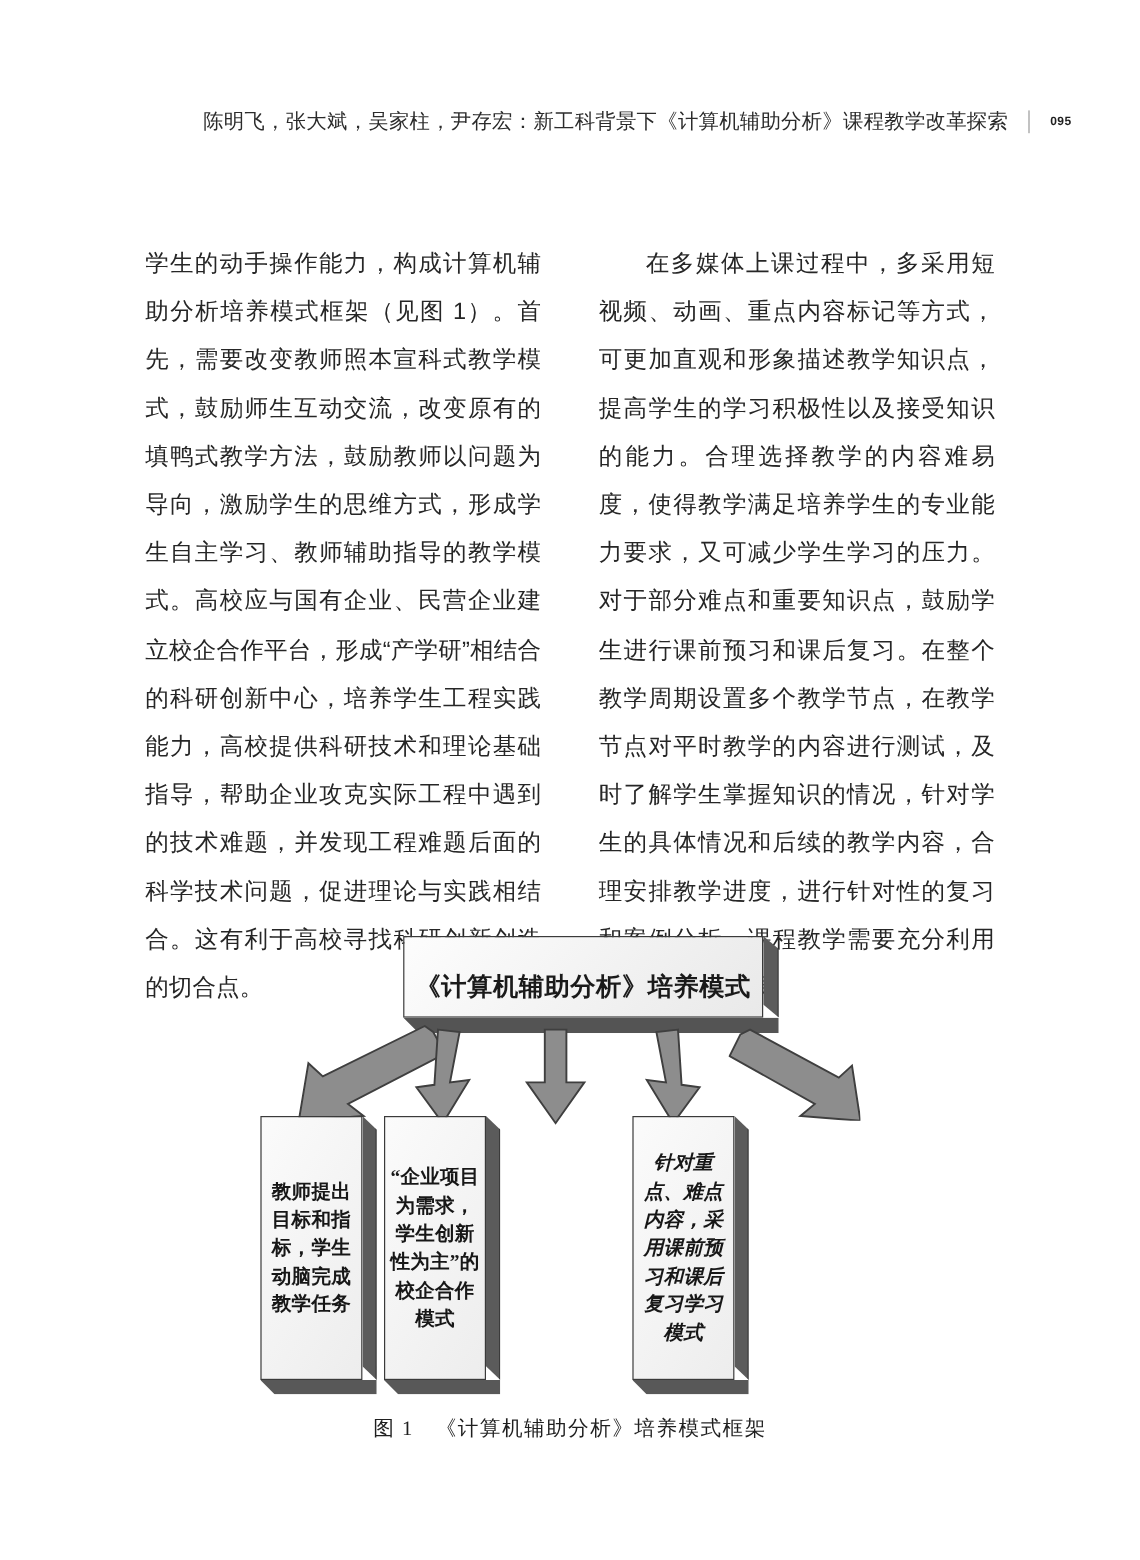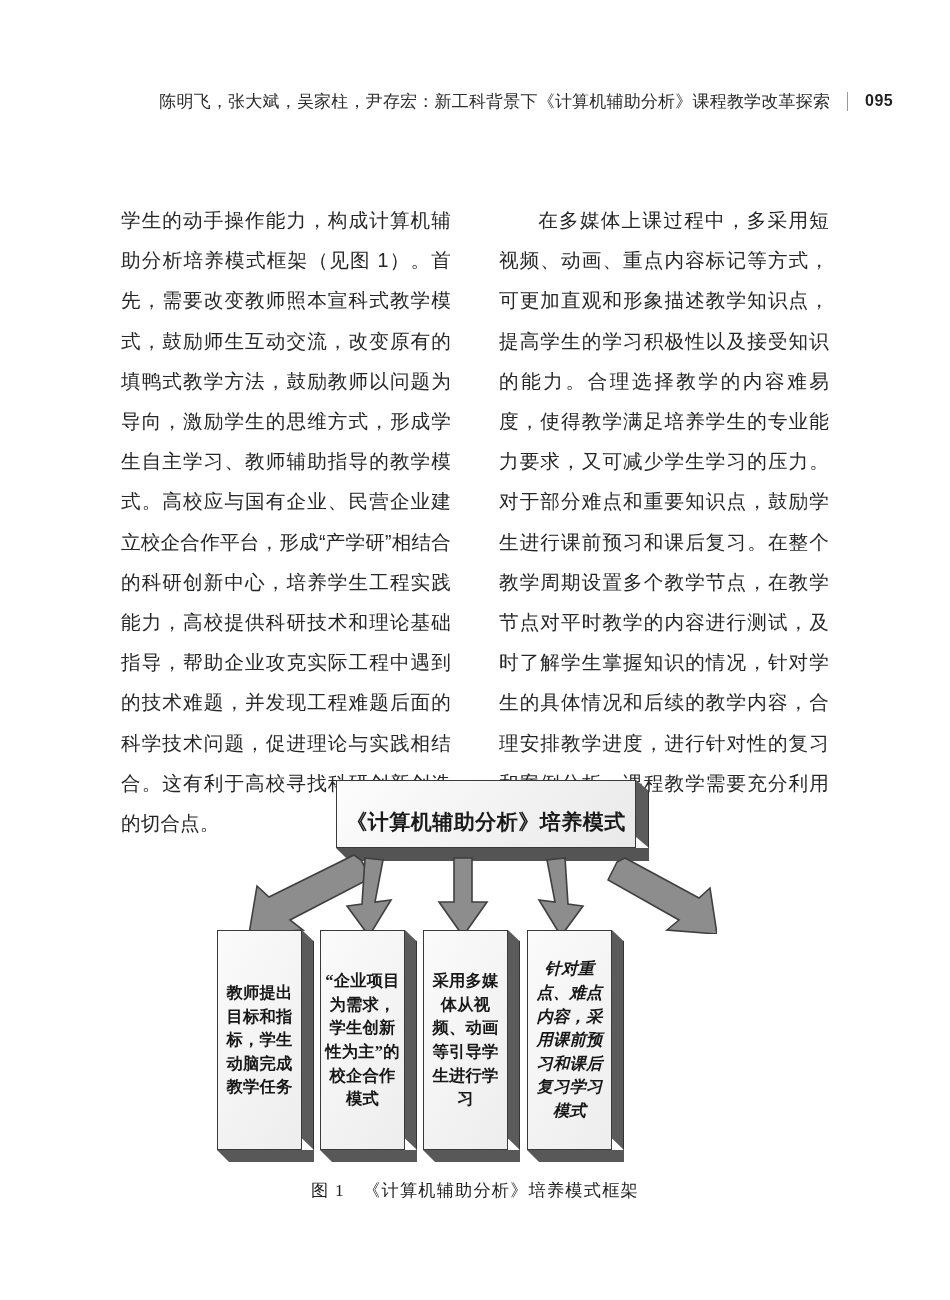--- a/index.html
+++ b/index.html
@@ -36,21 +36,21 @@
     white-space: nowrap;
     font-family: "Liberation Sans", "DejaVu Sans", sans-serif;
   }
   .running-head-rule {
     width: 1px;
     height: 19px;
     background: #9a9a9a;
     margin: 0 17px;
   }
   .running-head-page {
-    font-size: 16px;
+    font-size: 10px;
     font-weight: bold;
     color: #1f1f1f;
     font-family: "Liberation Sans", "DejaVu Sans", sans-serif;
     letter-spacing: 0.4px;
   }
 
   
   .columns {
     position: absolute;
     left: 0;
@@ -285,27 +285,20 @@
       </div>
 
       <div class="cbox" style="left:125px;">
         <div class="side-shape"></div>
         <div class="bottom-flat"></div>
         <div class="face">
           <span>“企业项目为需求，学生创新性为主”的校企合作模式</span>
         </div>
       </div>
 
-      <div class="cbox" style="left:228px;">
-        <div class="side-shape"></div>
-        <div class="bottom-flat"></div>
-        <div class="face">
-          <span>采用多媒体从视频、动画等引导学生进行学习</span>
-        </div>
-      </div>
 
       <div class="cbox" style="left:332px;font-style:italic;">
         <div class="side-shape"></div>
         <div class="bottom-flat"></div>
         <div class="face">
           <span>针对重点、难点内容，采用课前预习和课后复习学习模式</span>
         </div>
       </div>
 
 

